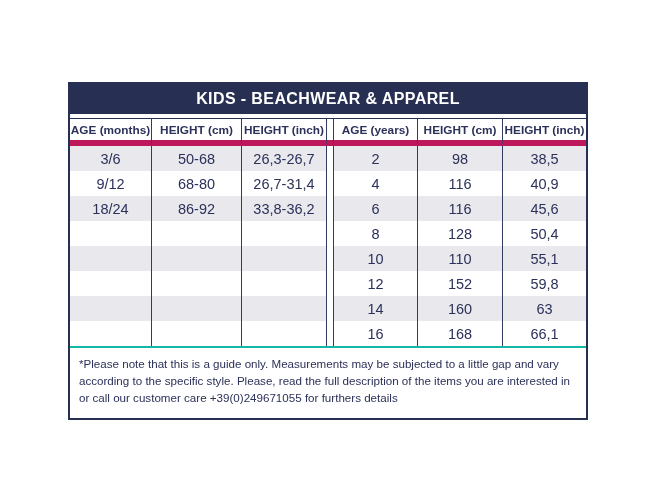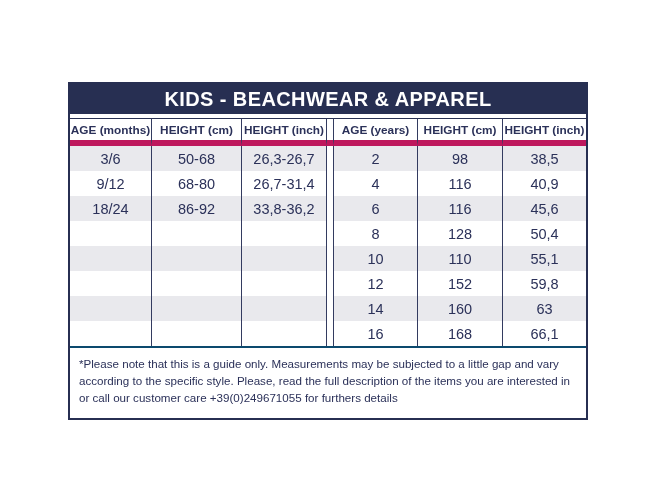--- a/index.html
+++ b/index.html
@@ -19,21 +19,21 @@
   .title-bar {
     height: 30px;
     background: #272f52;
     display: flex;
     align-items: center;
     justify-content: center;
   }
   .title-bar span {
     color: #ffffff;
     font-weight: bold;
-    font-size: 20px;
+    font-size: 16px;
     letter-spacing: 0.4px;
     white-space: nowrap;
   }
 
   .grid {
     margin-top: 4px;
     display: grid;
     grid-template-columns: 82px 90px 84px 8px 84px 85px 83px;
     grid-template-rows: 28px repeat(8, 25px);
   }
@@ -60,21 +60,21 @@
     background: #ffffff !important;
   }
   .alt { background: #e9e9ed; }
 
   .footnote {
     position: absolute;
     left: 0;
     bottom: 0;
     width: 100%;
     height: 72px;
-    border-top: 2px solid #0c4a6e;
+    border-top: 2px solid #14b8a6;
     background: #ffffff;
     padding: 8px 10px 0 9px;
     font-size: 11.6px;
     line-height: 1.45;
   }
 </style>
 </head>
 <body>
 
 <div class="chart">

